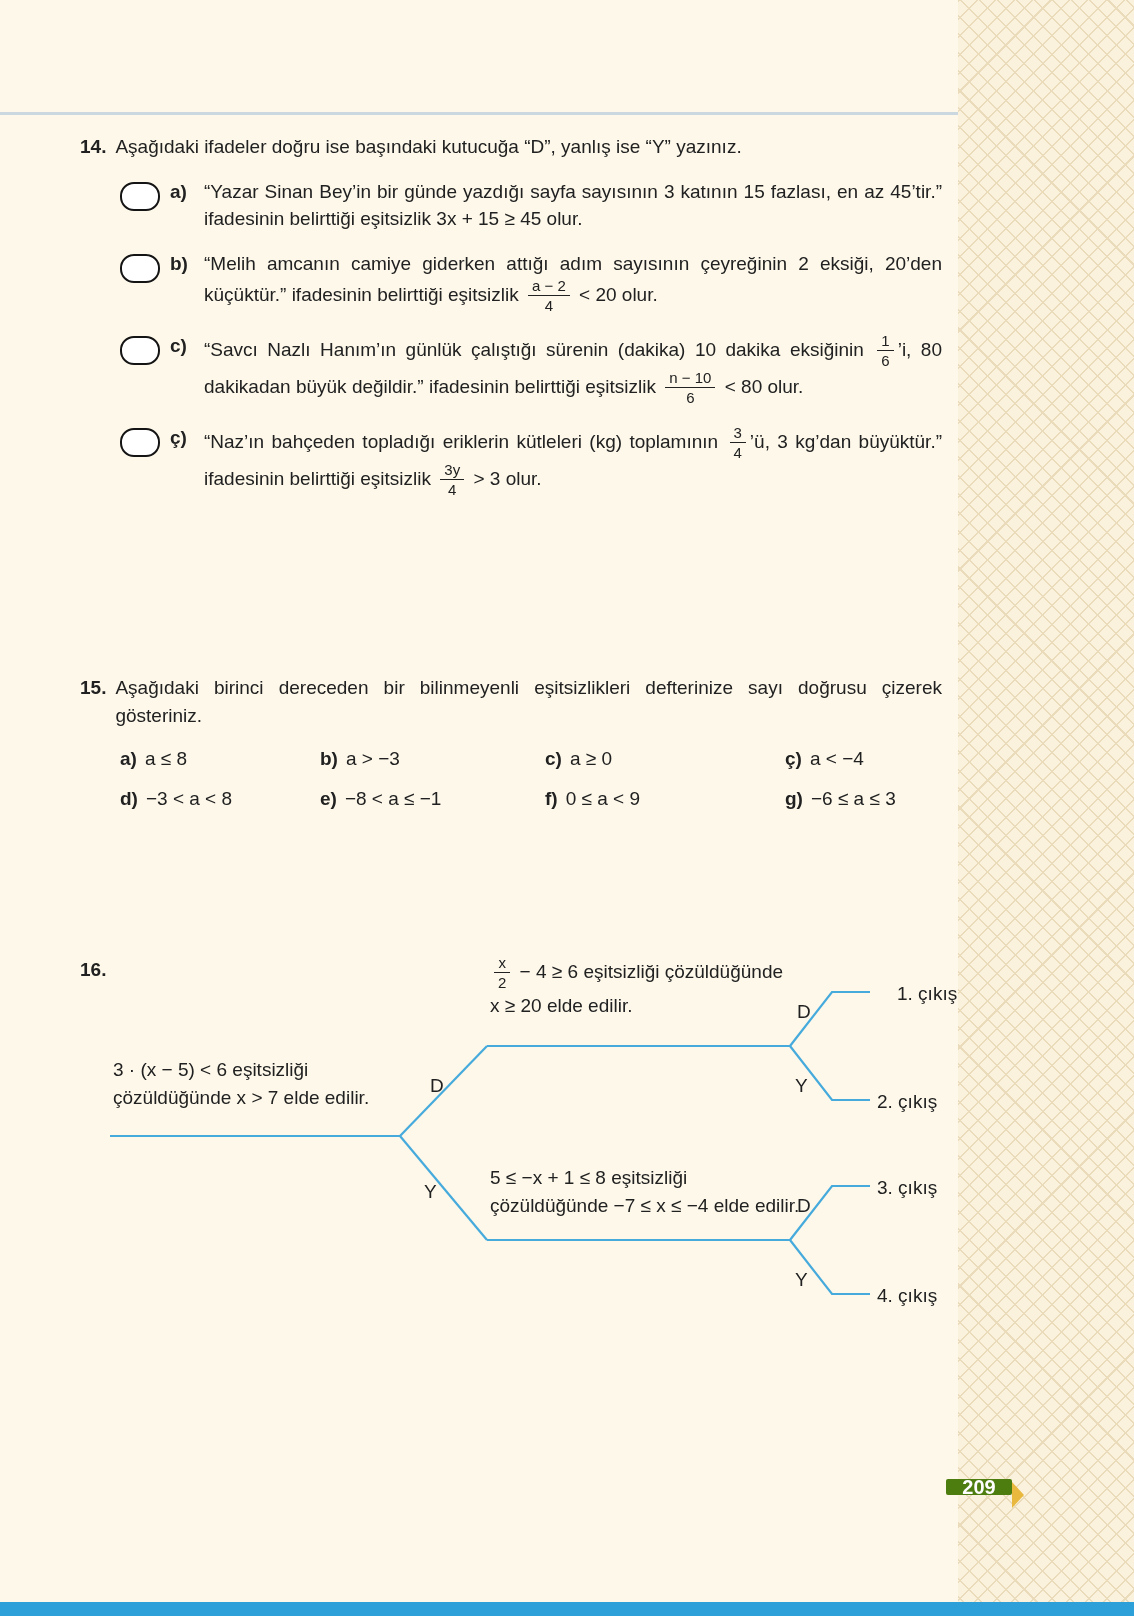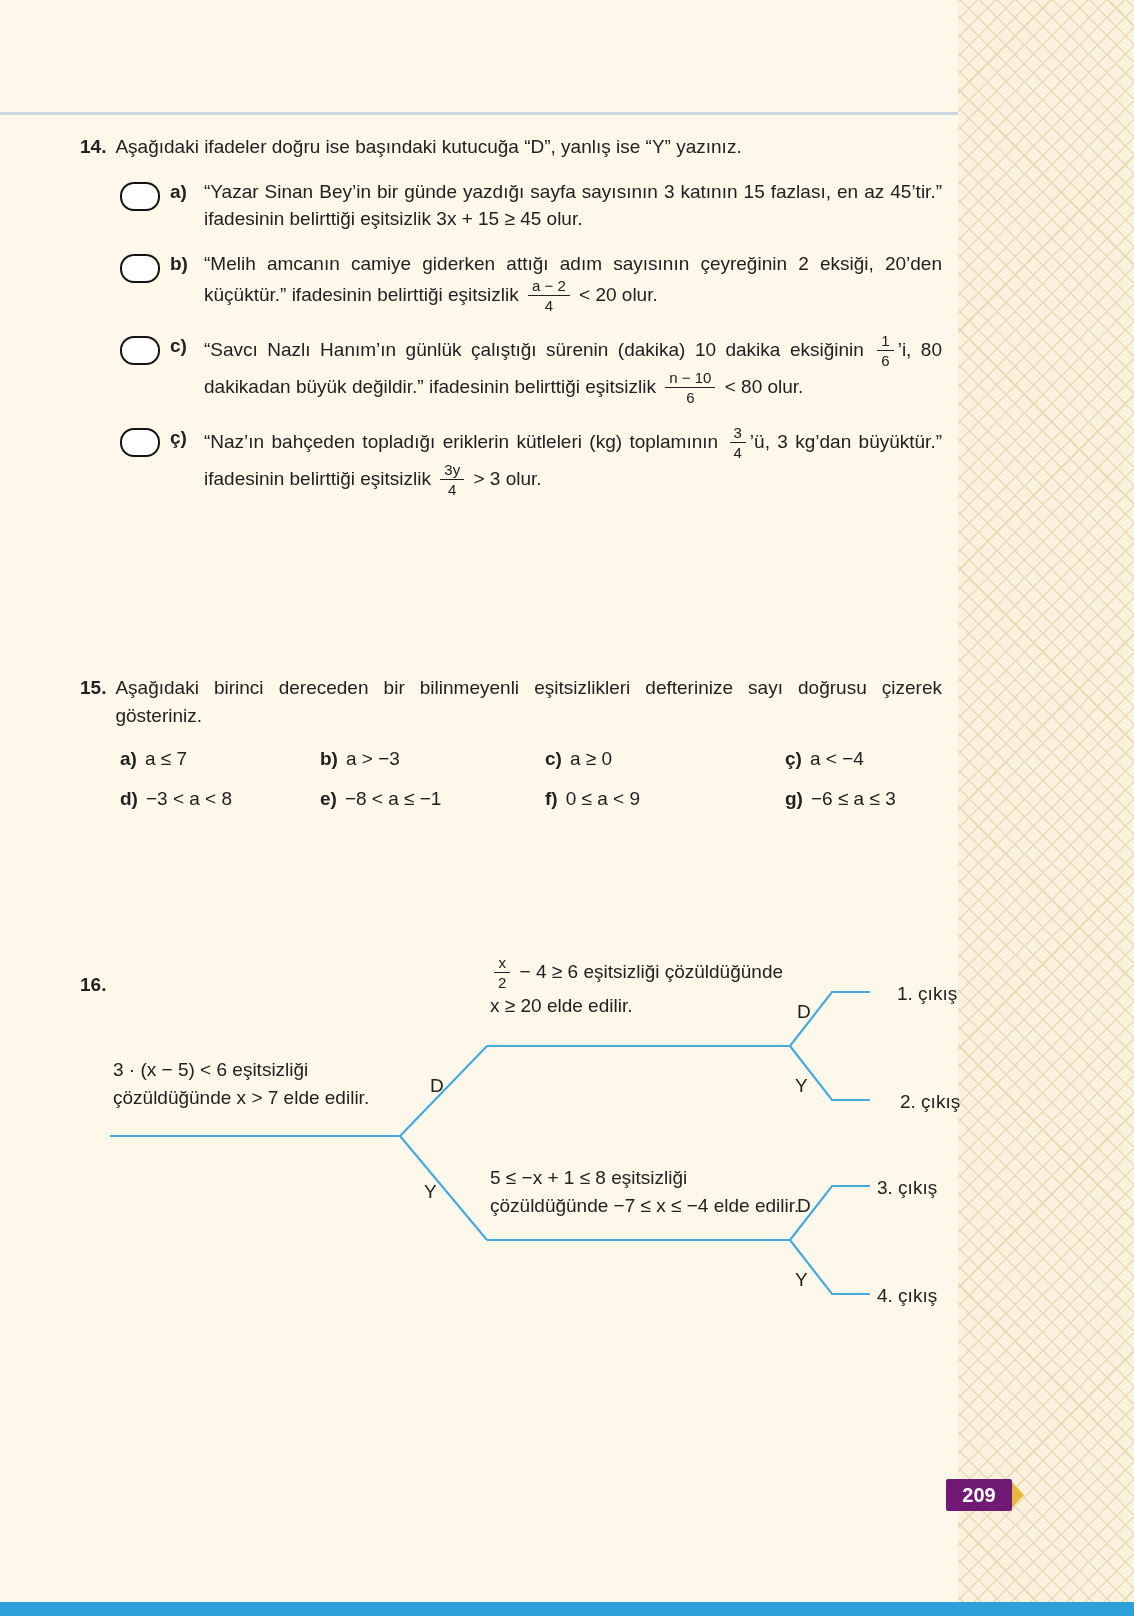--- a/index.html
+++ b/index.html
@@ -18,22 +18,22 @@
     background-color:#faf2dd;
     background-image:
       repeating-linear-gradient(45deg,  #eadcba 0 1.5px, transparent 1.5px 13px),
       repeating-linear-gradient(135deg, #eadcba 0 1.5px, transparent 1.5px 13px);
   }
 
   .top-rule   { position:absolute; left:0; top:112px;  width:958px;  height:3px;  background:#ccd8e0; }
   .bottom-bar { position:absolute; left:0; top:1602px; width:1134px; height:14px; background:#2d9fd9; }
 
   .page-tab {
-    position:absolute; left:946px; top:1479px; width:66px; height:32px;
-    background:#701a75; display:flex; align-items:center; justify-content:center;
+    position:absolute; left:946px; top:1479px; width:66px; height:16px;
+    background:#4d7c0f; display:flex; align-items:center; justify-content:center;
     border-radius:2px;
   }
   .page-tab::after {
     content:""; position:absolute; left:66px; top:3px; width:0; height:0;
     border-left:12px solid #e9b93f; border-top:13px solid transparent; border-bottom:13px solid transparent;
   }
   .page-num { color:#ffffff; font-weight:bold; font-size:20px; }
 
   .q-num  { font-weight:bold; flex:0 0 auto; }
   .q-head { display:flex; gap:9px; }
@@ -59,36 +59,36 @@
   
   .q15 { position:absolute; left:80px; top:674px; width:862px; }
   .q15-grid {
     display:grid; grid-template-columns:200px 225px 240px 1fr;
     row-gap:12px; margin-top:16px; padding-left:40px;
   }
   .q15-cell .item-label2 { font-weight:bold; margin-right:8px; }
 
   
   .q16 { position:absolute; left:0; top:952px; width:960px; height:360px; }
-  .q16 > .q-num { position:absolute; left:80px; top:19px; }
+  .q16 > .q-num { position:absolute; left:80px; top:4px; }
   .diagram-svg { position:absolute; left:0; top:0; width:960px; height:360px; }
   .node { position:absolute; text-align:left; }
   .root-text   { left:113px; top:104px; width:300px; }
   .top-text    { left:490px; top:2px;   width:300px; }
   .bottom-text { left:490px; top:212px; width:312px; }
   .branch-label { position:absolute; }
   .bl-root-d { left:430px; top:120px; }
   .bl-root-y { left:424px; top:226px; }
   .bl-top-d  { left:797px; top:46px;  }
   .bl-top-y  { left:795px; top:120px; }
   .bl-bot-d  { left:797px; top:240px; }
   .bl-bot-y  { left:795px; top:314px; }
   .exit { position:absolute; left:877px; white-space:nowrap; }
   .exit-1 { top:28px;margin-left:20px; }
-  .exit-2 { top:136px;margin-left:23px; }
+  .exit-2 { top:136px; }
   .exit-3 { top:222px; }
   .exit-4 { top:330px; }
 
   .q16-footer {
     position:absolute; left:148px; top:1318px; width:795px; text-align:justify;
   }
 </style>
 </head>
 <body>
 
@@ -133,21 +133,21 @@
     </div>
   </section>
 
   <section class="q15">
     <div class="q-head">
       <span class="q-num">15.</span>
       <div class="q-prompt">Aşağıdaki birinci dereceden bir bilinmeyenli eşitsizlikleri defterinize sayı doğrusu çizerek gösteriniz.</div>
     </div>
     <div class="q15-grid">
       <div class="q15-cell">
-        <span class="item-label2">a)</span><span class="expr">a ≤ 7</span>
+        <span class="item-label2">a)</span><span class="expr">a ≤ 8</span>
       </div>
       <div class="q15-cell">
         <span class="item-label2">b)</span><span class="expr">a &gt; −3</span>
       </div>
       <div class="q15-cell">
         <span class="item-label2">c)</span><span class="expr">a ≥ 0</span>
       </div>
       <div class="q15-cell">
         <span class="item-label2">ç)</span><span class="expr">a &lt; −4</span>
       </div>

